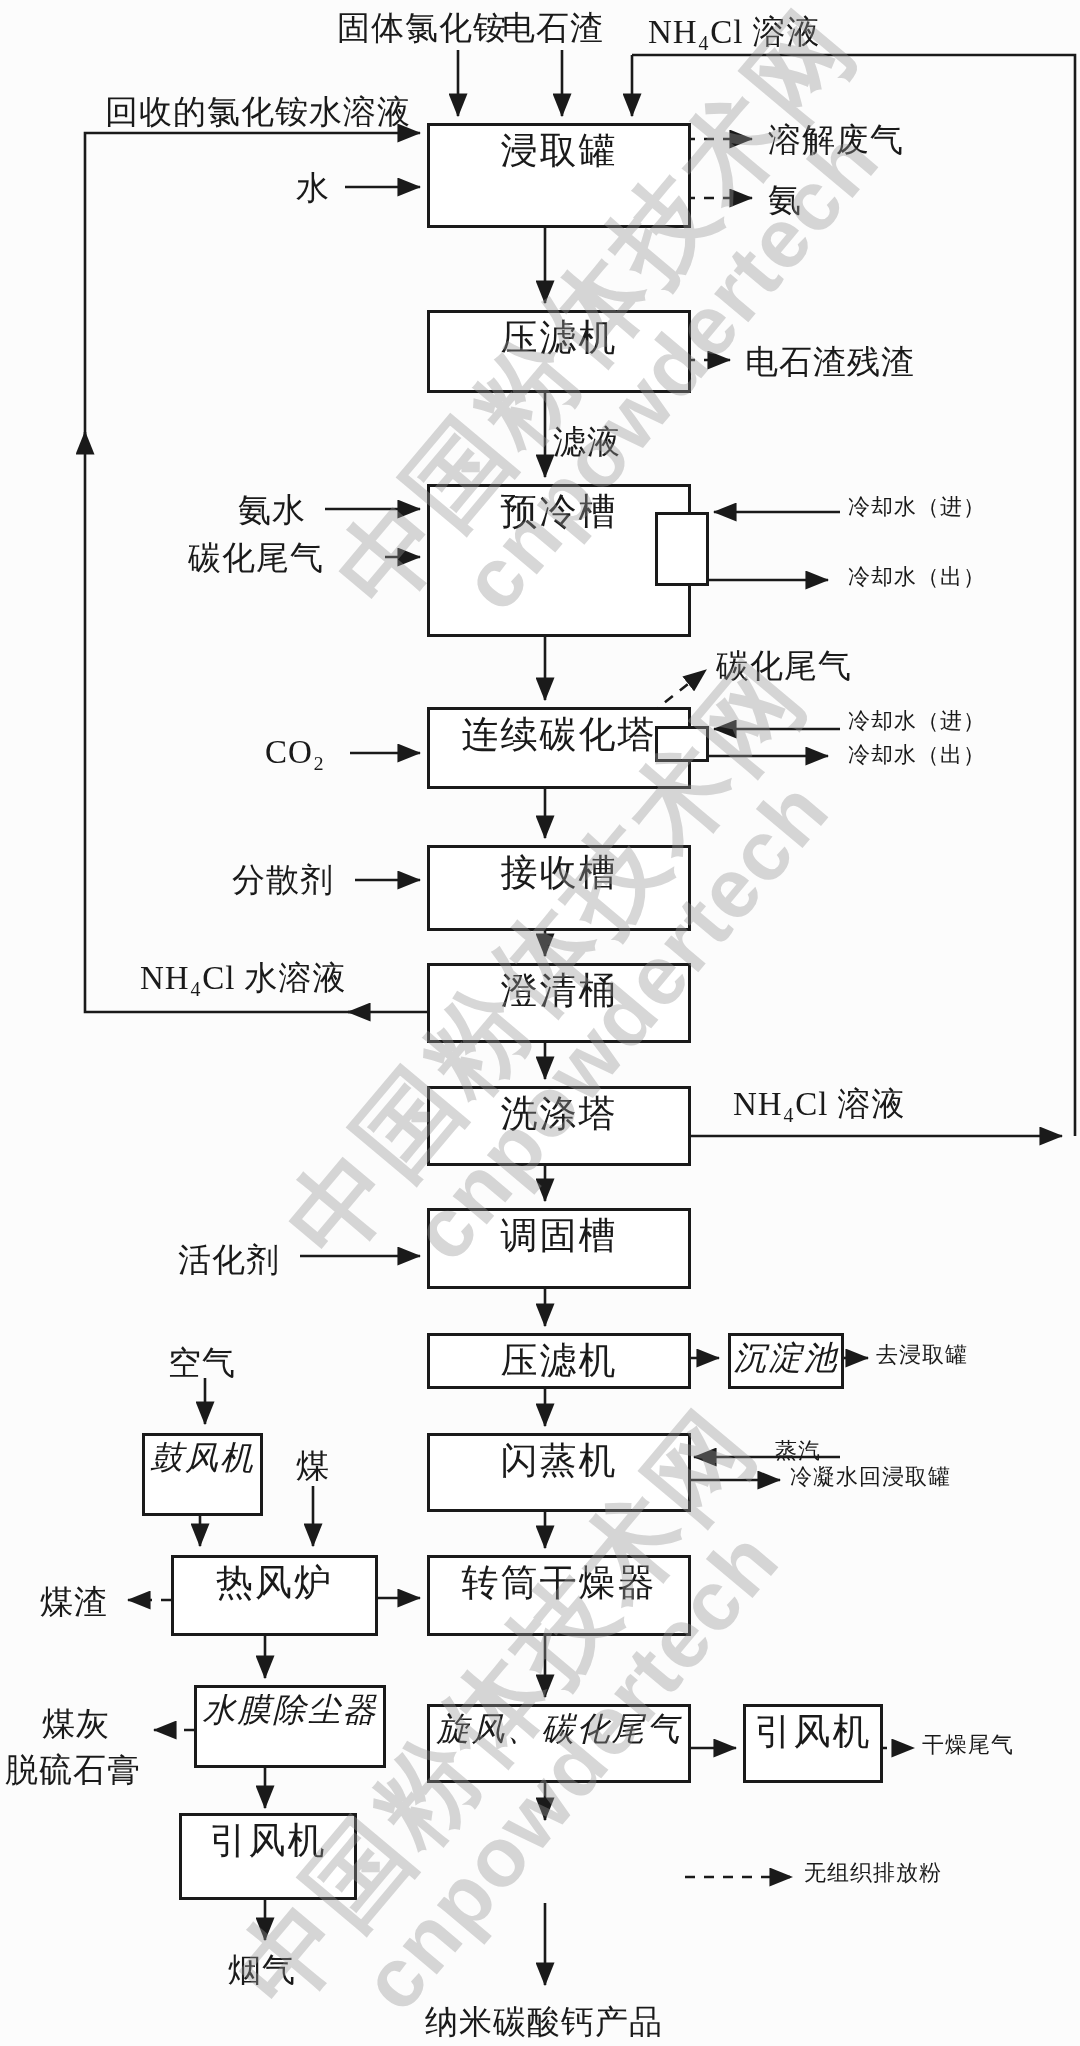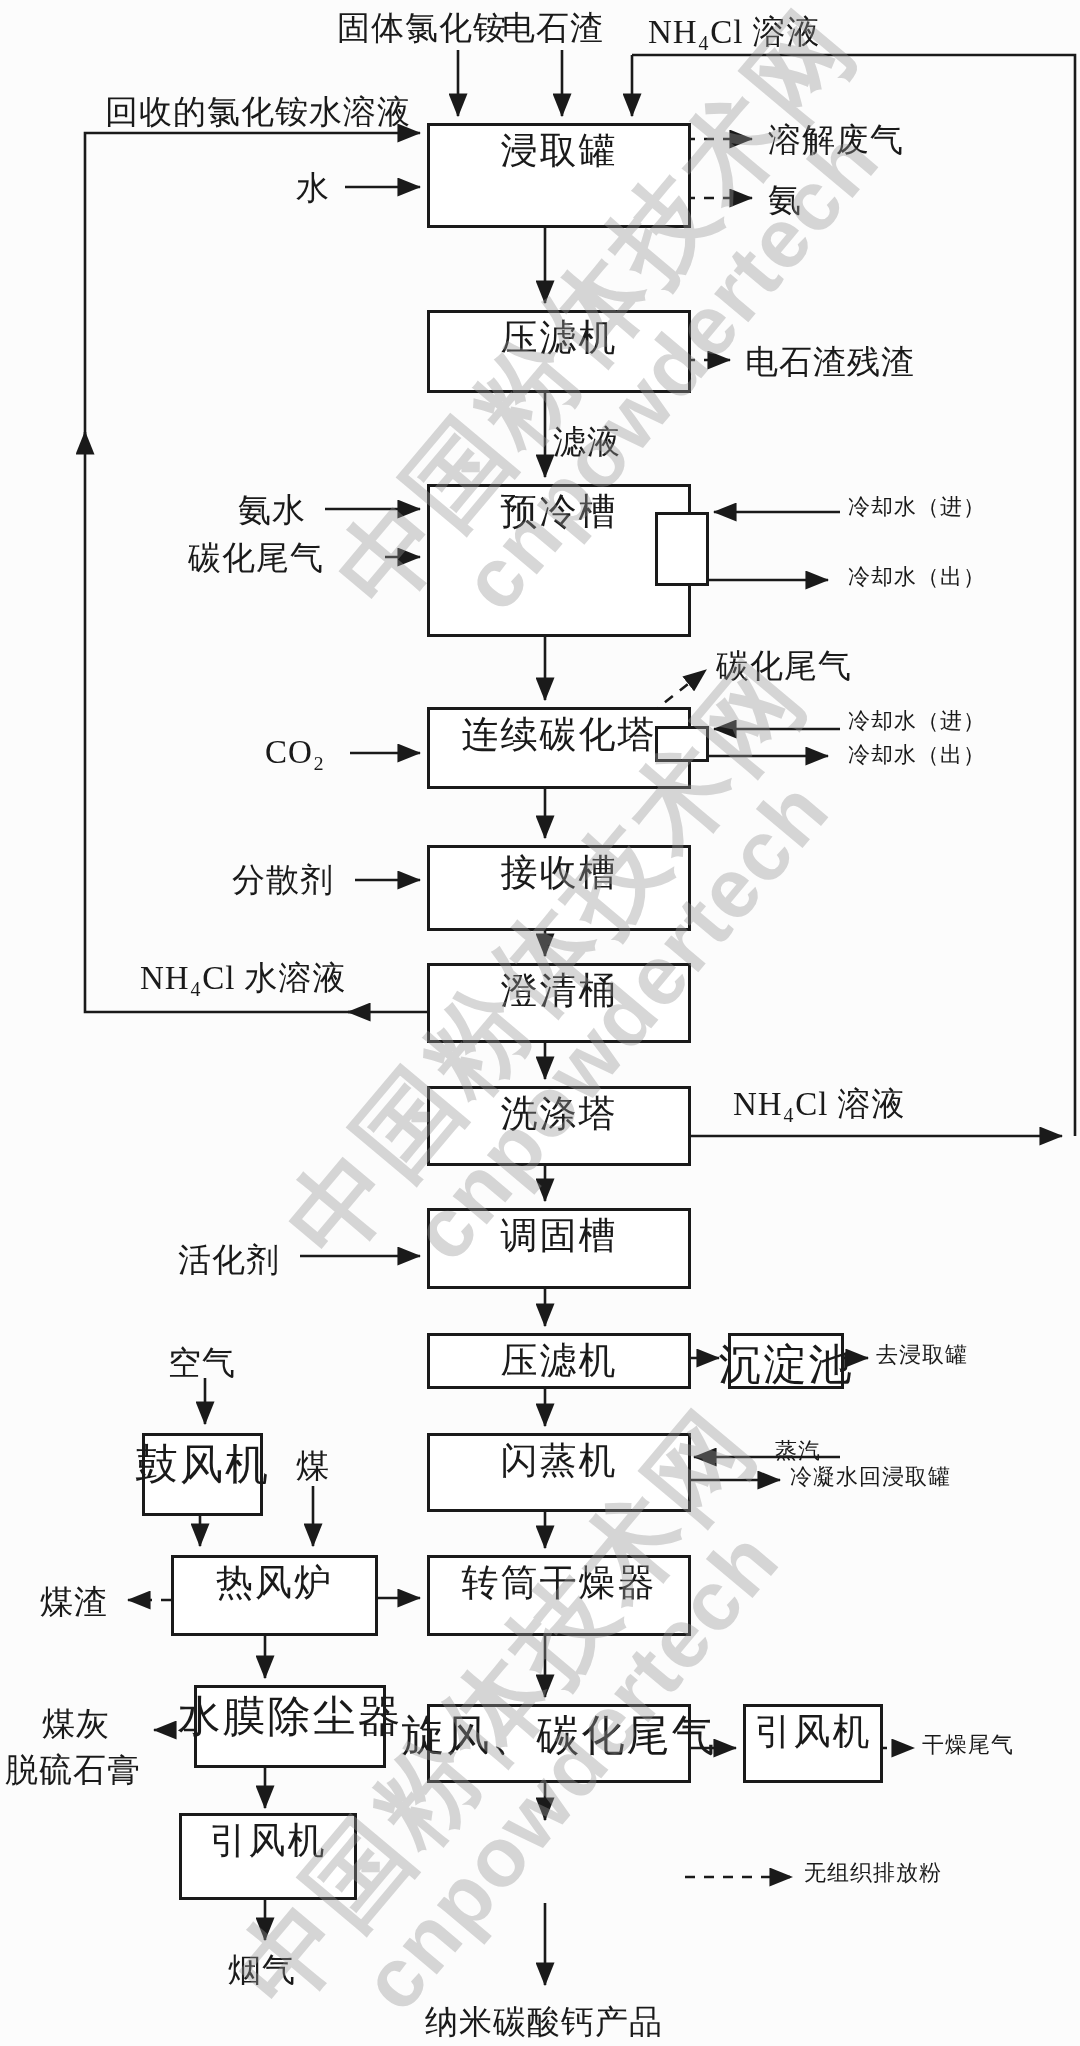--- a/index.html
+++ b/index.html
@@ -2,21 +2,21 @@
 <html><head>
 <meta charset="utf-8">
 <style>
   html,body{margin:0;padding:0;}
   body{font-family:"Liberation Serif","DejaVu Serif",serif;background:#ffffff;}
   #canvas{position:relative;width:1080px;height:2046px;background:#fcfcfc;overflow:hidden;}
   .wires{position:absolute;left:0;top:0;z-index:1;}
   .box{position:absolute;z-index:2;background:#ffffff;border:3px solid #1a1a1a;
        display:flex;align-items:flex-start;justify-content:center;
        font-size:37px;color:#1a1a1a;letter-spacing:2px;white-space:nowrap;}
-  .box.small{font-size:43px;}
+  .box.small{font-size:33px;font-style:italic;}
   .jacket{position:absolute;z-index:3;background:#ffffff;border:3px solid #1a1a1a;}
   .lbl{position:absolute;z-index:2;font-size:22px;color:#1a1a1a;white-space:nowrap;letter-spacing:1px;}
   .lbl.big{font-size:33px;}
   .wm{position:absolute;z-index:4;transform:rotate(-50deg);color:rgba(150,150,150,0.38);
       font-family:"Liberation Sans","DejaVu Sans",sans-serif;font-weight:bold;
       text-align:center;pointer-events:none;line-height:1.05;}
   .wm .l1{font-size:100px;letter-spacing:6px;}
   .wm .l2{font-size:84px;letter-spacing:2px;}
 </style>
 </head>

